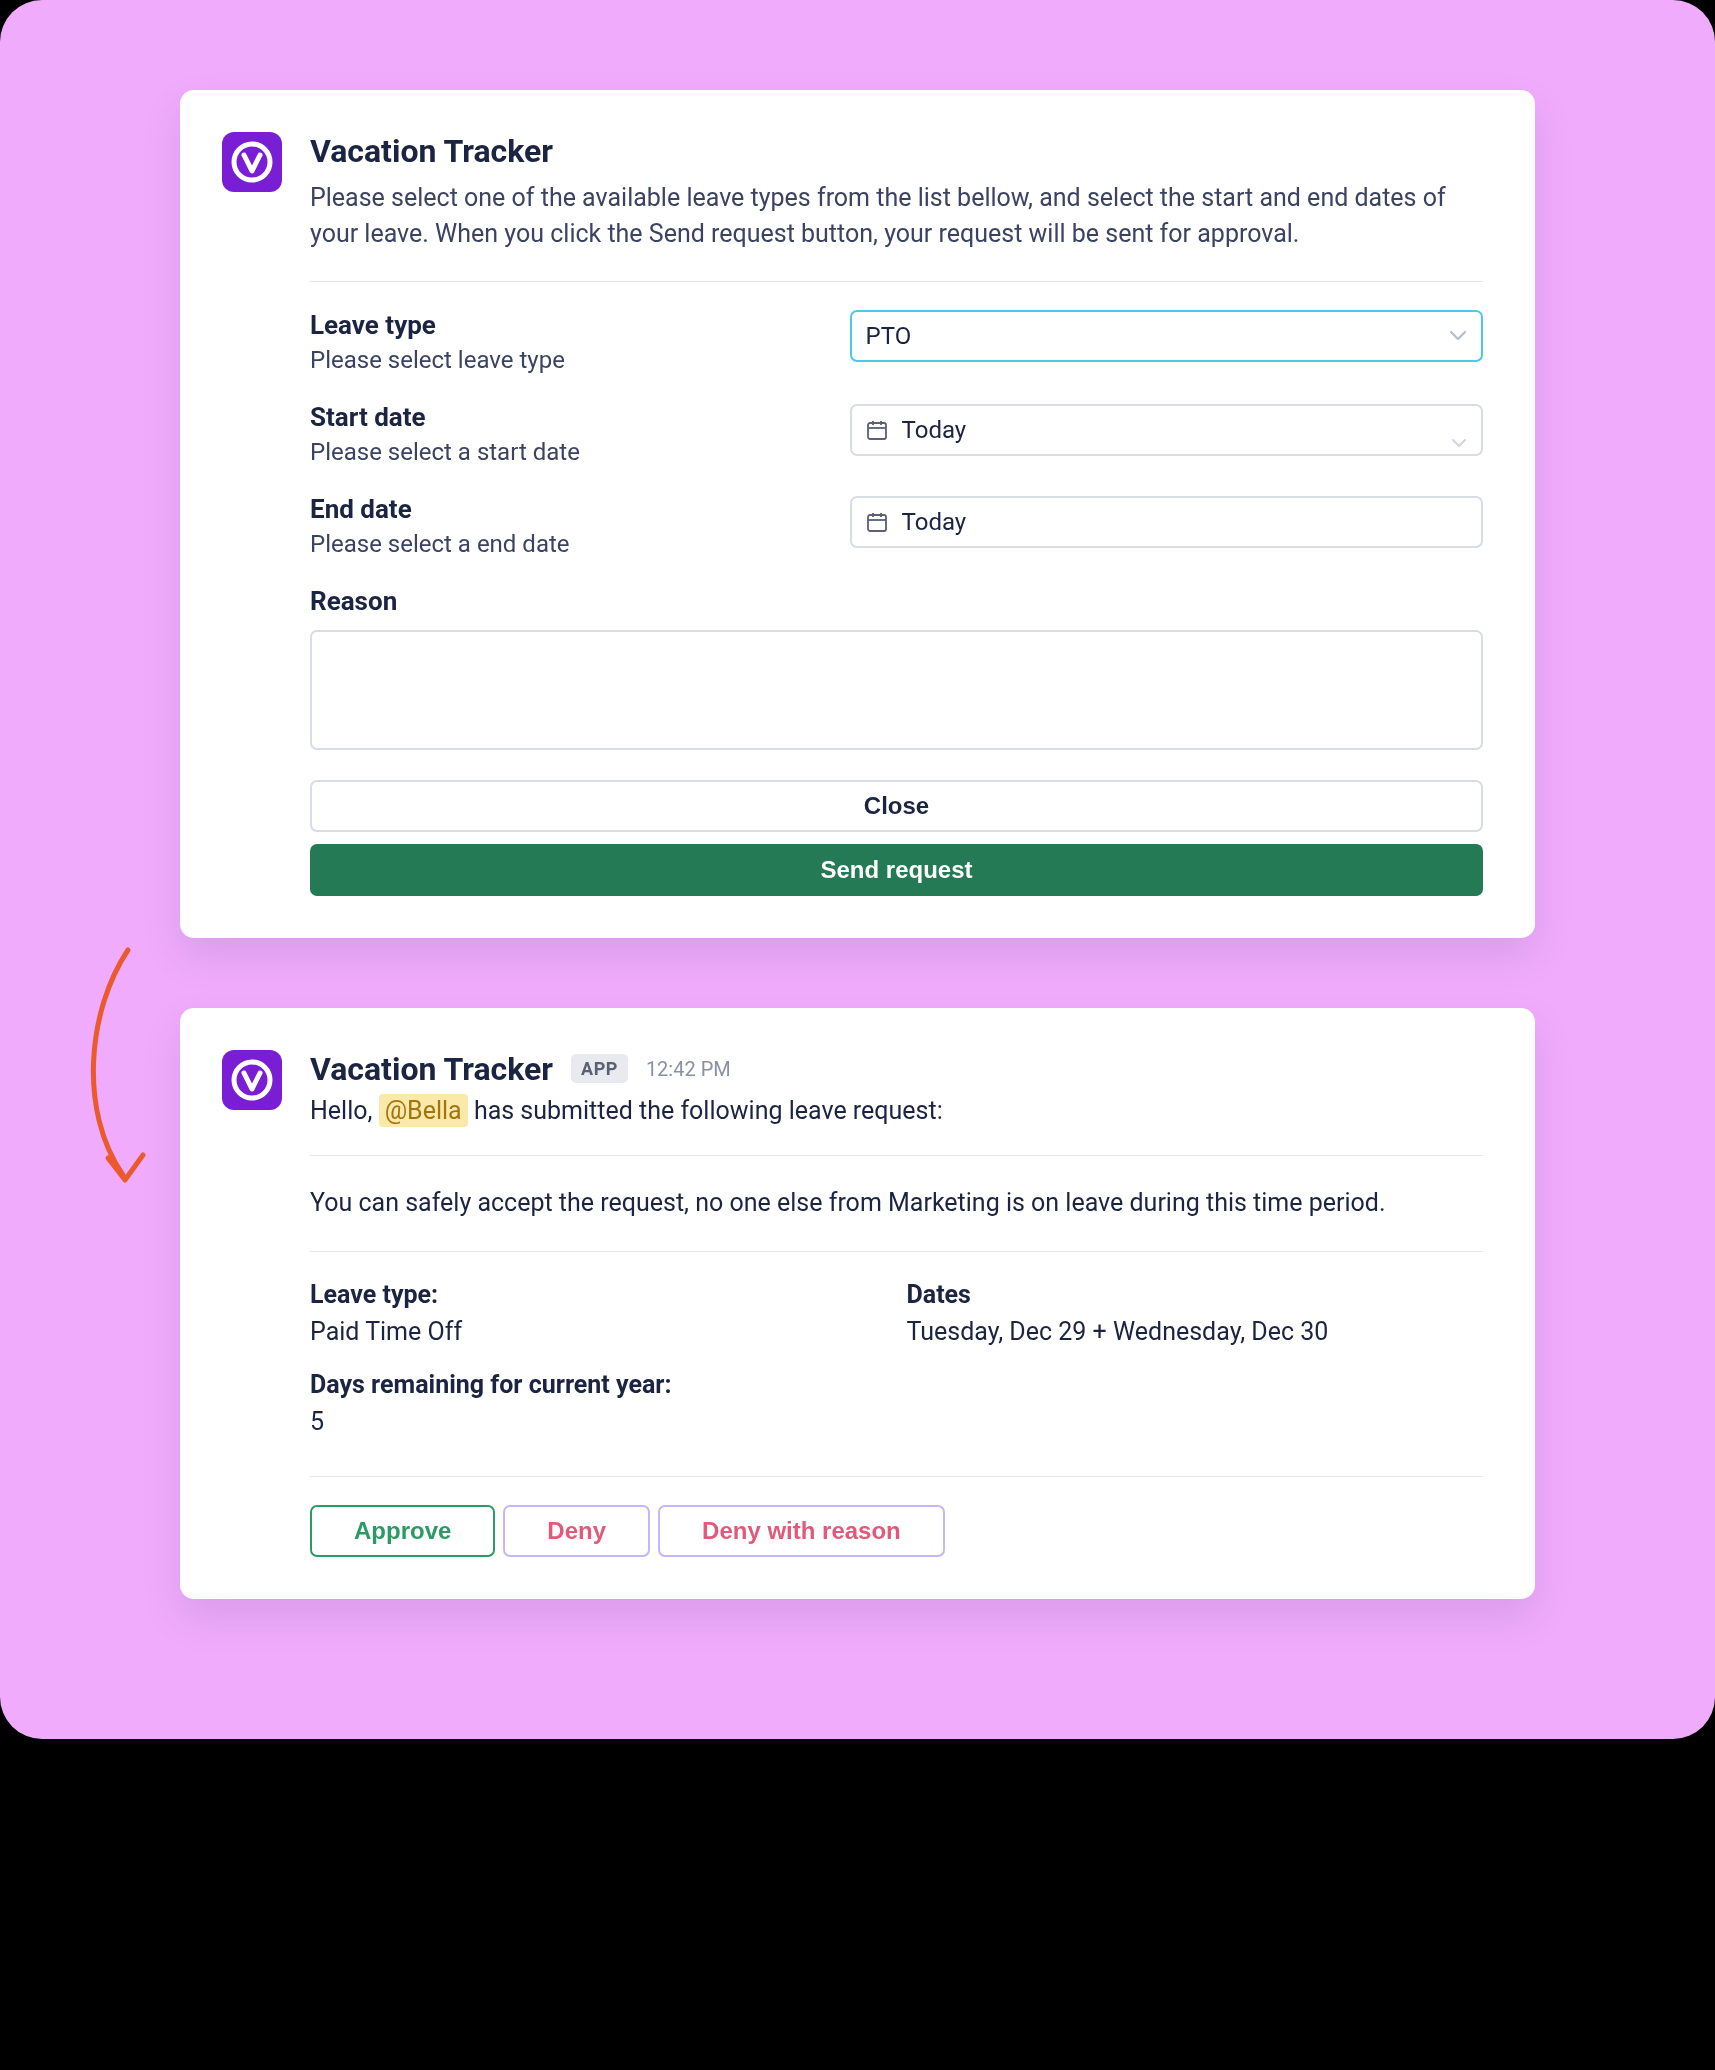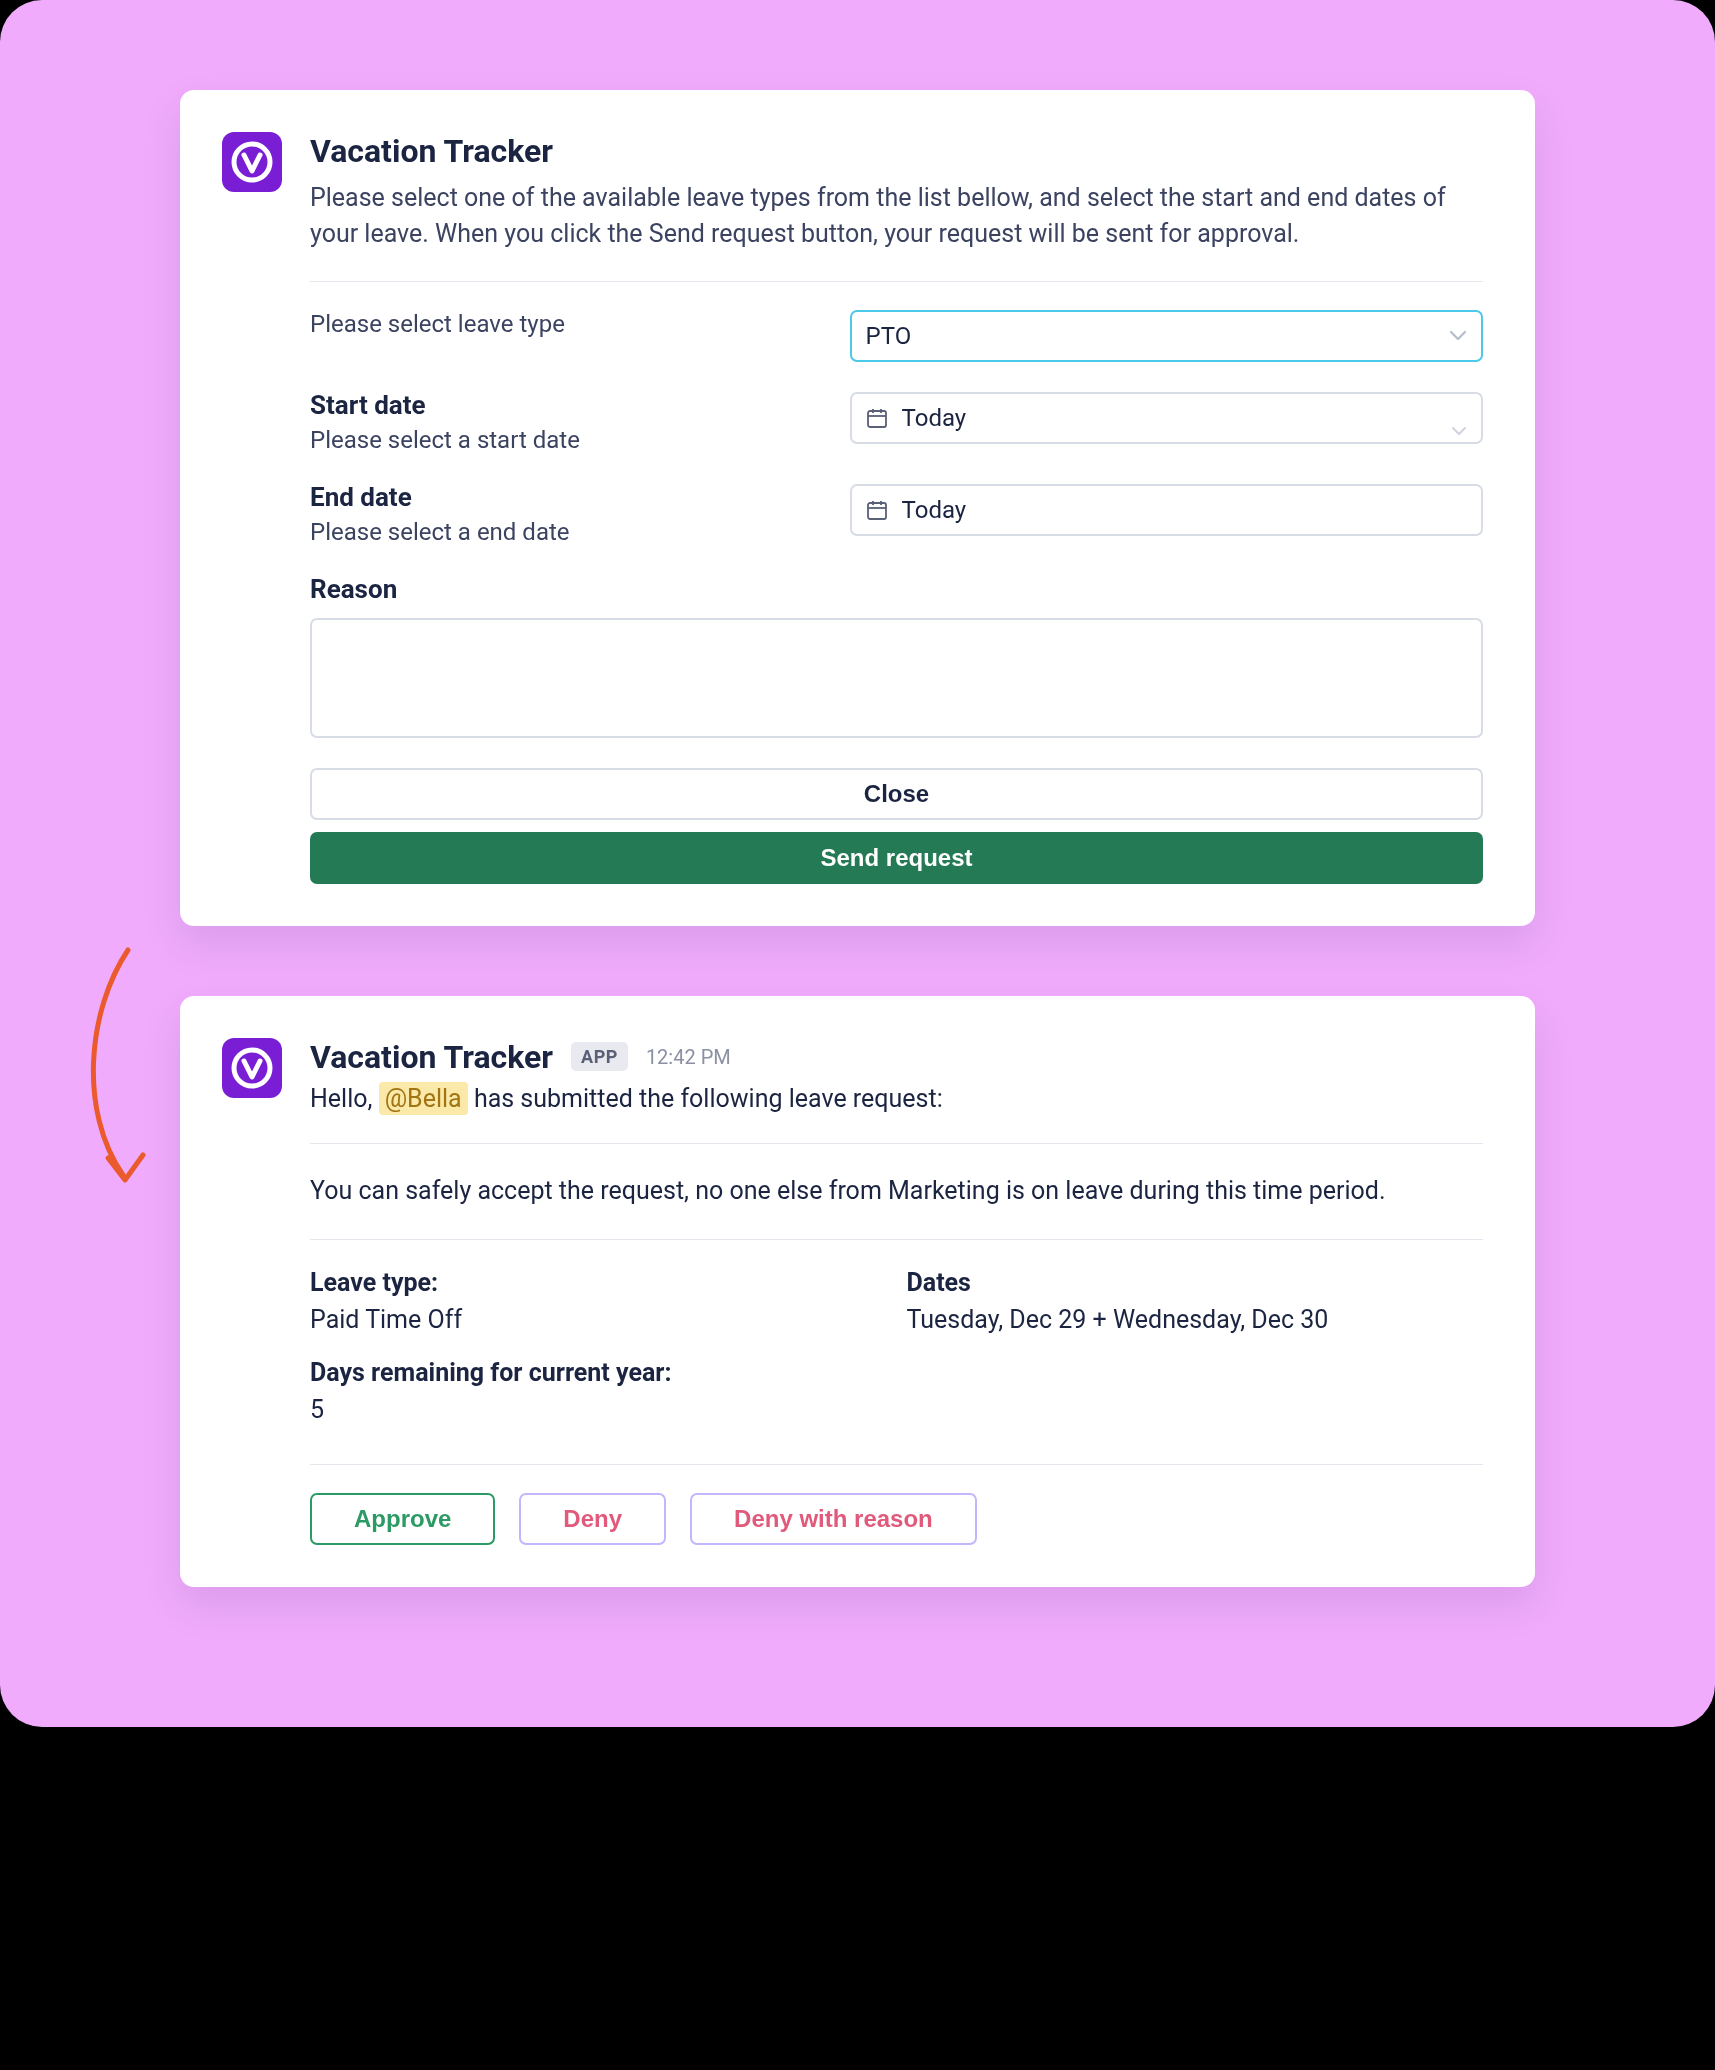--- a/index.html
+++ b/index.html
@@ -166,21 +166,21 @@
   .grid {
     display: grid;
     grid-template-columns: 1fr 1fr;
     row-gap: 24px;
     column-gap: 20px;
     margin-bottom: 40px;
   }
   .g-label { font-size: 25px; font-weight: 700; color: #1b2441; margin-bottom: 8px; }
   .g-value { font-size: 25px; color: #1b2441; }
 
-  .msg-actions { display: flex; gap: 24px; }
+  .msg-actions { display: flex; gap: 8px; }
   .btn-outline-green {
     border: 2px solid #2c9a65;
     color: #2c9a65;
     background: #fff;
     padding: 0 42px;
   }
   .btn-outline-red {
     border: 2px solid #c4b5fd;
     color: #e15a7b;
     background: #fff;
@@ -212,20 +212,21 @@
           <path d="M14 15 L22 31 L30 15" fill="none" stroke="#fff" stroke-width="5" stroke-linecap="round" stroke-linejoin="round"></path>
         </svg>
     </div>
     <div class="card-inner">
       <div class="card-title">Vacation Tracker</div>
       <div class="card-desc">Please select one of the available leave types from the list bellow, and select the start and end dates of your leave. When you click the Send request button, your request will be sent for approval.</div>
       <hr class="sep">
 
       <div class="form-row">
         <div class="form-left">
+          <div class="form-label">Leave type</div>
           <div class="form-help">Please select leave type</div>
         </div>
         <div class="form-right">
           <div class="select active">
             <span>PTO</span>
             <span class="chev">
               <svg width="18" height="12" viewBox="0 0 18 12">
                   <path d="M2 2 L9 9 L16 2" fill="none" stroke="#b7bdca" stroke-width="2.2" stroke-linecap="round" stroke-linejoin="round"></path>
                 </svg>
             </span>

